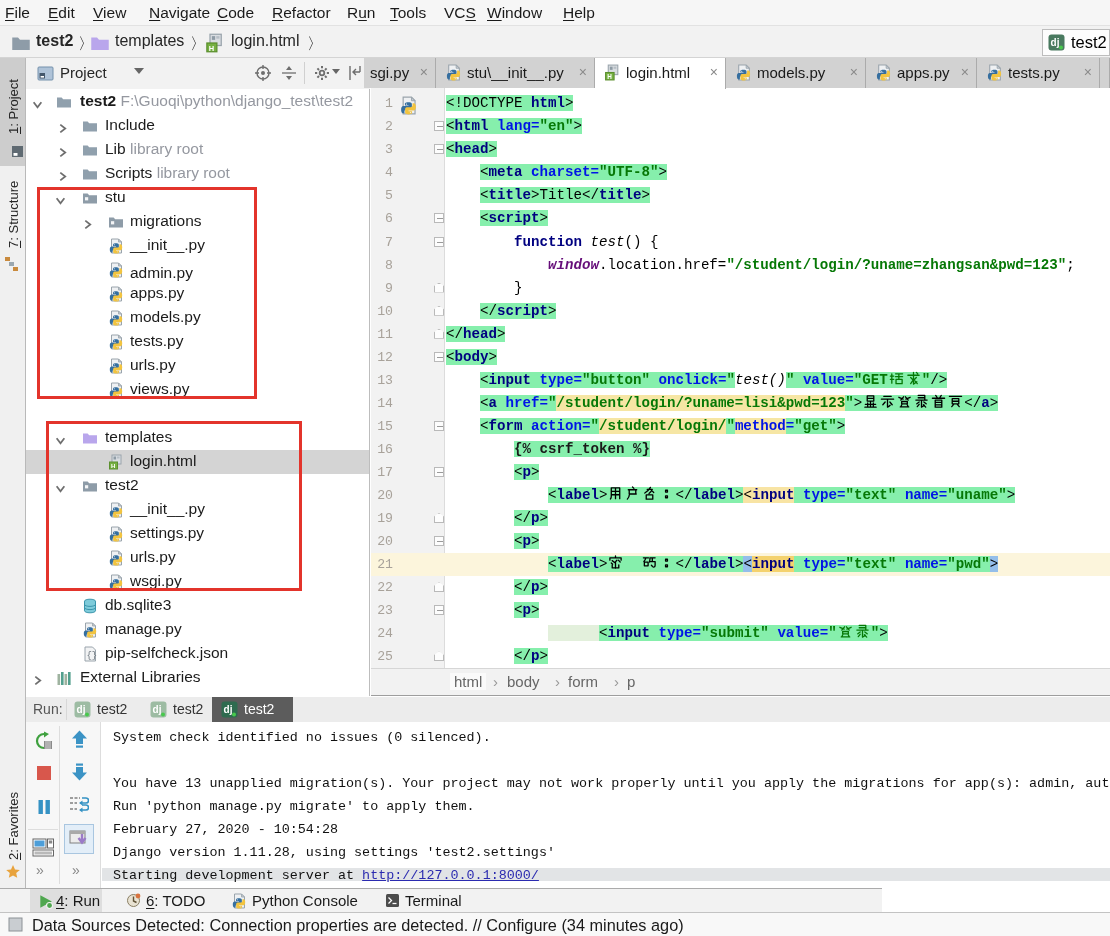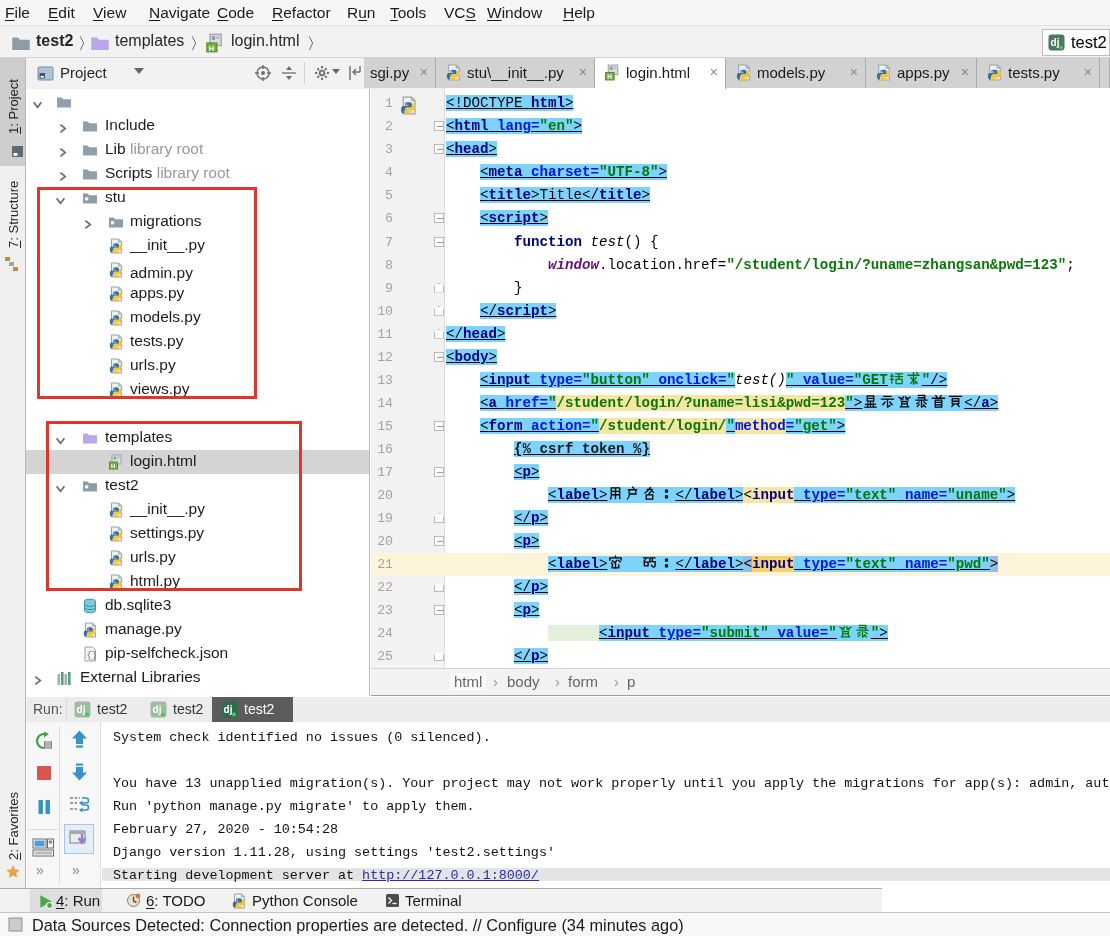--- a/index.html
+++ b/index.html
@@ -38,21 +38,21 @@
 .tx { position:absolute; right:7px; top:6px; color:#8a8a8a; font-size:14px; }
 
 #gutter { position:absolute; left:371px; top:88px; width:74px; height:580px; background:#F2F2F2; border-right:1px solid #DCDCDC; }
 .gn { position:absolute; right:54px; width:30px; text-align:right; font-family:"Liberation Mono",monospace; font-size:13.2px; color:#A8A29A; height:23.05px; line-height:23.05px; }
 .gn { right:auto; left:371px; width:22px; z-index:5; }
 .fm { position:absolute; left:434px; width:10px; height:10px; border:1px solid #B9B9B9; background:#FDFDFD; }
 .fm::after { content:""; position:absolute; left:2px; top:4px; width:6px; height:1px; background:#9a9a9a; }
 .fp { position:absolute; left:434px; width:10px; height:10px; border:1px solid #B9B9B9; background:#FDFDFD; clip-path:polygon(0 100%,0 35%,50% 0,100% 35%,100% 100%); }
 
 .cl { position:absolute; left:446px; height:23.05px; line-height:23.05px; font-family:"Liberation Mono",monospace; font-size:14.17px; white-space:pre; color:#000; z-index:3; }
-.g { background:#7dd3fc;text-decoration:underline; }
+.g { background:#86efac; }
 .wbg { background:#fff; }
 .t { color:#000080; font-weight:bold; }
 .a { color:#0014E6; font-weight:bold; }
 .s { color:#067806; font-weight:bold; }
 .it { font-style:italic; }
 .w { color:#660E7A; font-weight:bold; font-style:italic; }
 .b { color:#1A1A1A; font-weight:bold; }
 .ybg { background:#F6E6A4; }
 .tbg { background:#F4D26E; }
 .tbg2 { background:#F8E4A4; }
@@ -176,20 +176,21 @@
         </svg></span>
 </div>
 <div id="ptree">
 <div class="trow" style="top:1px">
         <span style="position:absolute;left:6px;top:6px"><svg width="11" height="11" viewBox="0 0 10 10">
             <path d="M1.5 3 L5 7.5 L8.5 3" fill="none" stroke="#6E6E6E" stroke-width="1.6"></path>
           </svg></span>
         <span style="position:absolute;left:30px;top:4px"><svg width="16" height="16" viewBox="0 0 16 16">
             <path d="M1 3.5 h4.6 l1.6 1.8 H15 V13.5 H1 Z" fill="#90A0AD"></path>
           </svg></span>
+        <span style="position:absolute;left:54px;top:2px"><b>test2</b> <span class="dim">F:\Guoqi\python\django_test\test2</span></span>
       </div>
 <div class="trow" style="top:25px">
         <span style="position:absolute;left:31px;top:6px"><svg width="11" height="11" viewBox="0 0 10 10">
             <path d="M3 1.5 L7.5 5 L3 8.5" fill="none" stroke="#6E6E6E" stroke-width="1.6"></path>
           </svg></span>
         <span style="position:absolute;left:56px;top:4px"><svg width="16" height="16" viewBox="0 0 16 16">
             <path d="M1 3.5 h4.6 l1.6 1.8 H15 V13.5 H1 Z" fill="#90A0AD"></path>
           </svg></span>
         <span style="position:absolute;left:79px;top:2px">Include</span>
       </div>
@@ -351,21 +352,21 @@
           </svg></span>
         <span style="position:absolute;left:104px;top:2px">urls.py</span>
       </div>
 <div class="trow" style="top:481px">
         <span style="position:absolute;left:82px;top:4px"><svg width="16" height="16" viewBox="0 0 16 16">
             <path d="M3.5 1 h7 L13.5 4 V15 H3.5 Z" fill="#EFF1F3" stroke="#9AA4AC" stroke-width="1"></path>
             <path d="M10.5 1 L13.5 4 H10.5 Z" fill="#C6CDD3" stroke="#9AA4AC" stroke-width=".8"></path>
             <path d="M7.9 5.3 c-3.1 0 -2.9 1.35 -2.9 1.35 l0 1.4 h3 v.45 H3.8 c0 0 -2 -.23 -2 3 0 3.2 1.75 3.1 1.75 3.1 h1.05 v-1.45 c0 0 -.1 -1.75 1.7 -1.75 h2.9 c0 0 1.65 .03 1.65 -1.6 V6.9 c0 0 .25 -1.6 -2.95 -1.6 z m-1.6 .95 a.55 .55 0 1 1 0 1.1 .55 .55 0 0 1 0 -1.1 z" fill="#366F9F"></path>
             <path d="M8.1 15.5 c3.1 0 2.9 -1.35 2.9 -1.35 v-1.4 H8 v-.45 h4.2 c0 0 2 .23 2 -3 0 -3.2 -1.75 -3.1 -1.75 -3.1 h-1.05 v1.45 c0 0 .1 1.75 -1.7 1.75 H6.8 c0 0 -1.65 -.03 -1.65 1.6 v2.65 c0 0 -.25 1.85 2.95 1.85 z m1.6 -.95 a.55 .55 0 1 1 0 -1.1 .55 .55 0 0 1 0 1.1 z" fill="#F2C440"></path>
           </svg></span>
-        <span style="position:absolute;left:104px;top:2px">html.py</span>
+        <span style="position:absolute;left:104px;top:2px">wsgi.py</span>
       </div>
 <div class="trow" style="top:505px">
         <span style="position:absolute;left:56px;top:4px"><svg width="16" height="16" viewBox="0 0 16 16">
             <ellipse cx="8" cy="3.2" rx="5.5" ry="2" fill="#7ECBDA" stroke="#3A95AC"></ellipse>
             <path d="M2.5 3.2 V12.8 c0 1.1 2.5 2 5.5 2 s5.5 -.9 5.5 -2 V3.2" fill="#7ECBDA" stroke="#3A95AC"></path>
             <path d="M2.5 6.4 c0 1.1 2.5 2 5.5 2 s5.5 -.9 5.5 -2 M2.5 9.6 c0 1.1 2.5 2 5.5 2 s5.5 -.9 5.5 -2" fill="none" stroke="#3A95AC"></path>
           </svg></span>
         <span style="position:absolute;left:79px;top:2px">db.sqlite3</span>
       </div>
 <div class="trow" style="top:529px">

